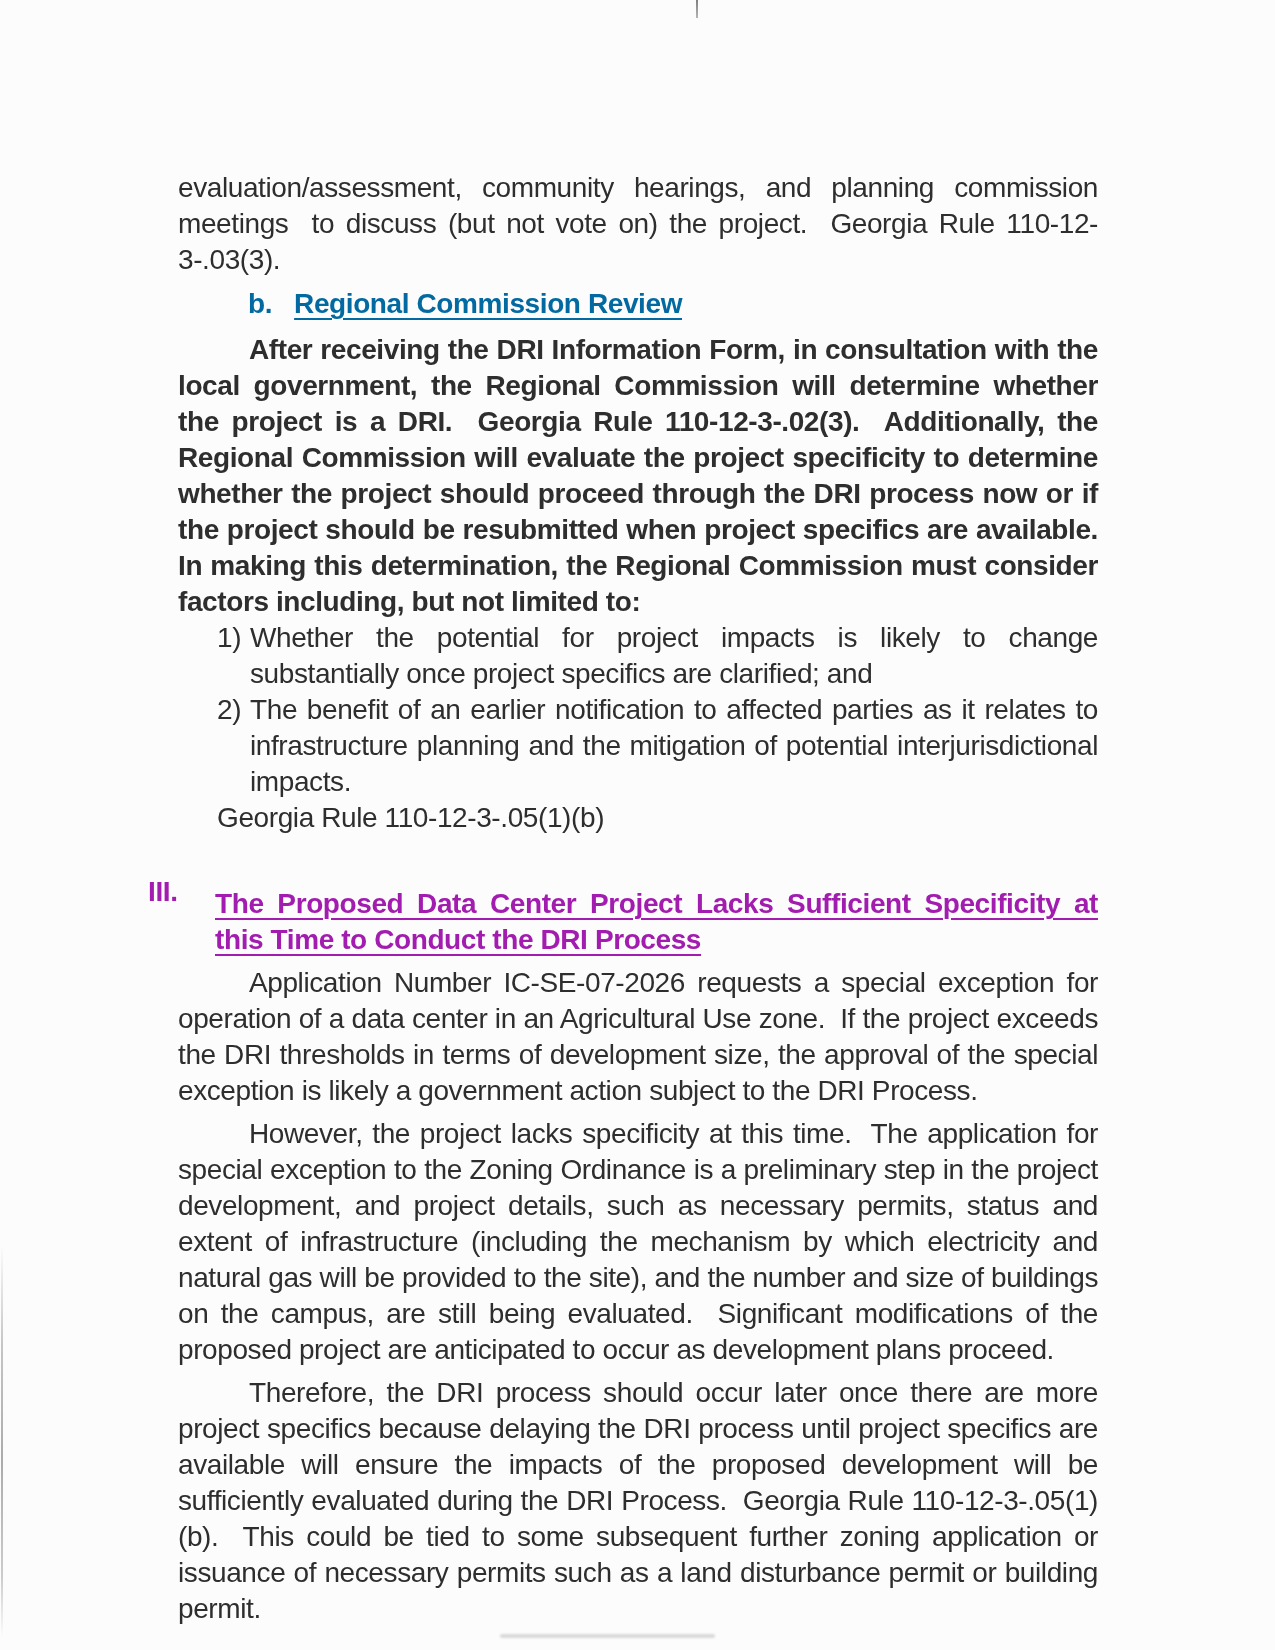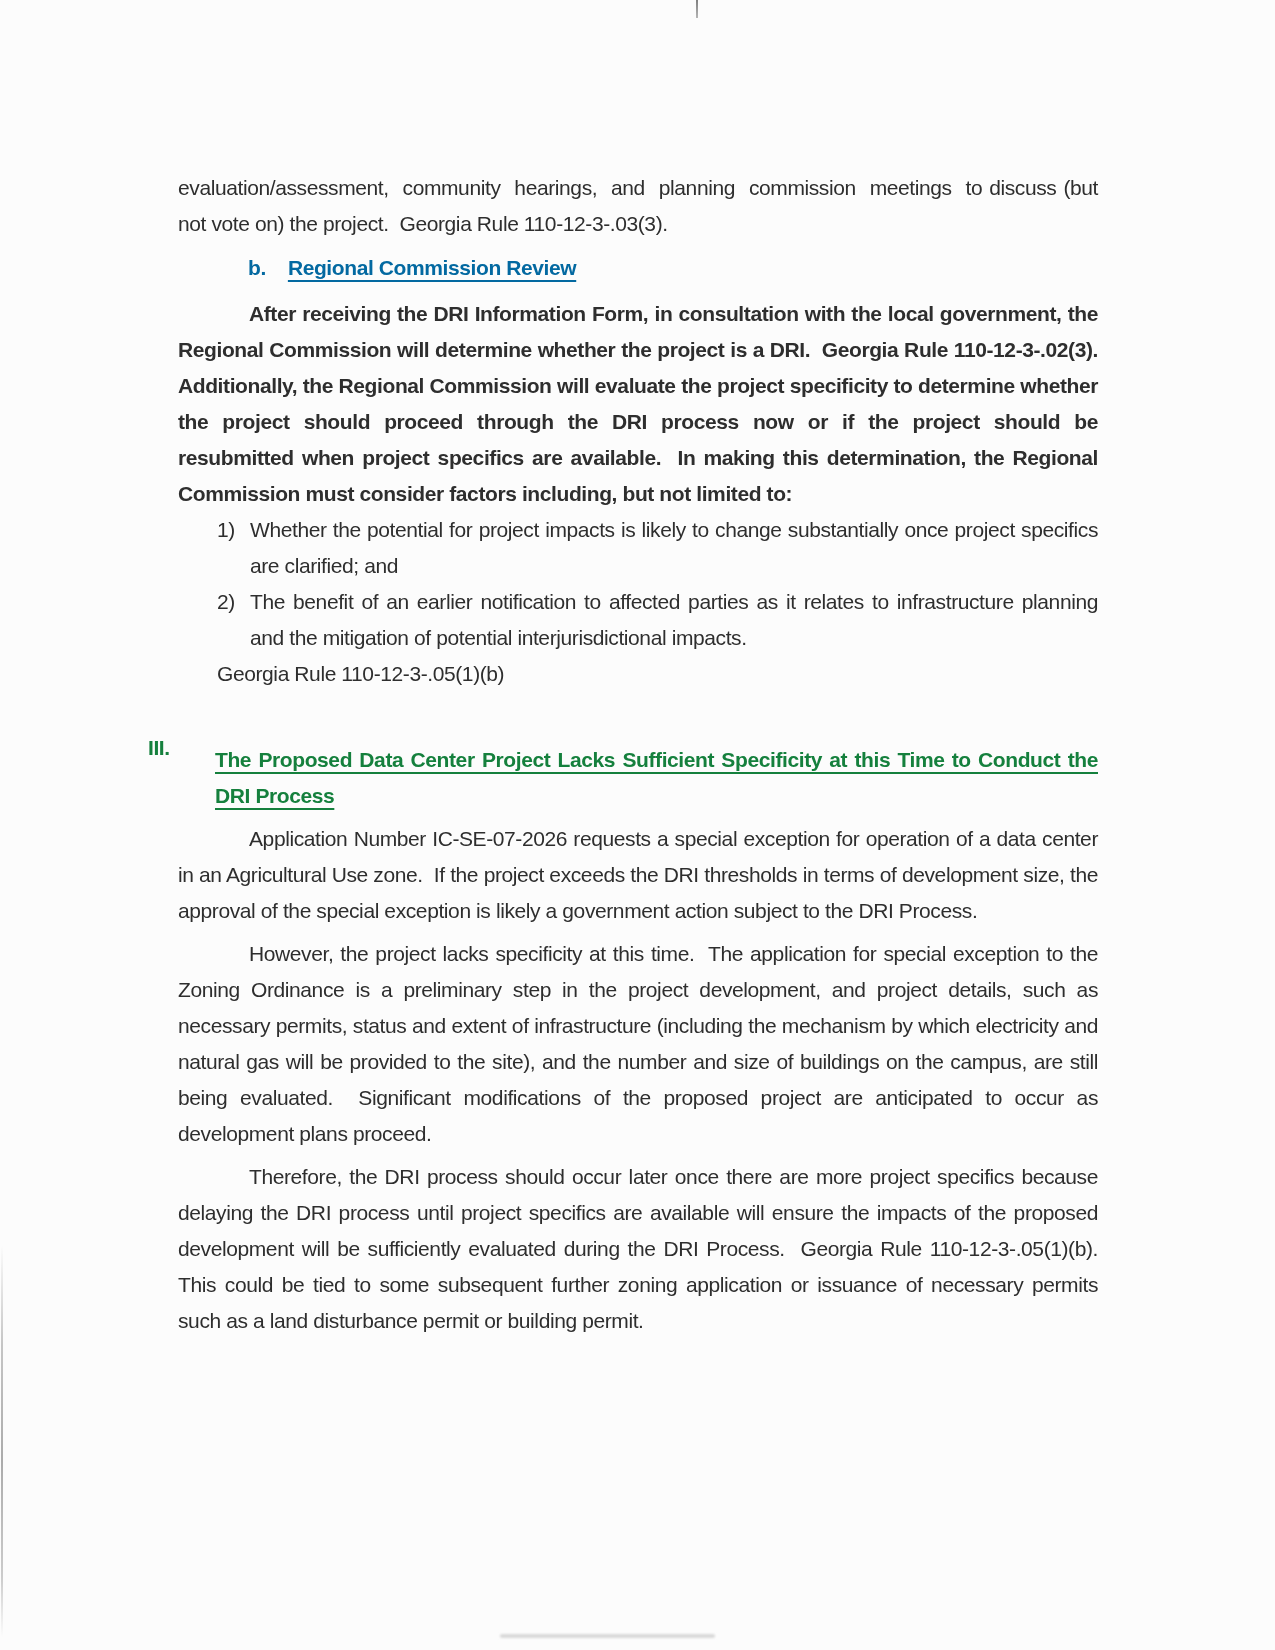--- a/index.html
+++ b/index.html
@@ -15,21 +15,21 @@
     background: #fcfcfc;
     overflow: hidden;
     font-family: "Liberation Sans", sans-serif;
   }
   .content {
     position: absolute;
     left: 178px;
     top: 170px;
     width: 920px;
     color: #2e2e2e;
-    font-size: 21px;
+    font-size: 28px;
     line-height: 36px;
     letter-spacing: -0.4px;
   }
   .para {
     margin: 0;
     text-align: justify;
     white-space: pre-wrap;
   }
   .indent { text-indent: 71px; }
   .gap10 { margin-top: 10px; font-weight: bold; }
@@ -67,21 +67,21 @@
     margin-left: 39px;
     white-space: pre-wrap;
   }
 
   
   .sec3 {
     display: flex;
     margin-left: -30px;
     margin-top: 38px;
     font-weight: bold;
-    color: #15803d;
+    color: #a21caf;
   }
   .secnum {
     width: 67px;
     flex: 0 0 67px;
   }
   .sectitle {
     flex: 1;
     text-align: justify;
     text-decoration: underline;
     text-decoration-thickness: 2px;

